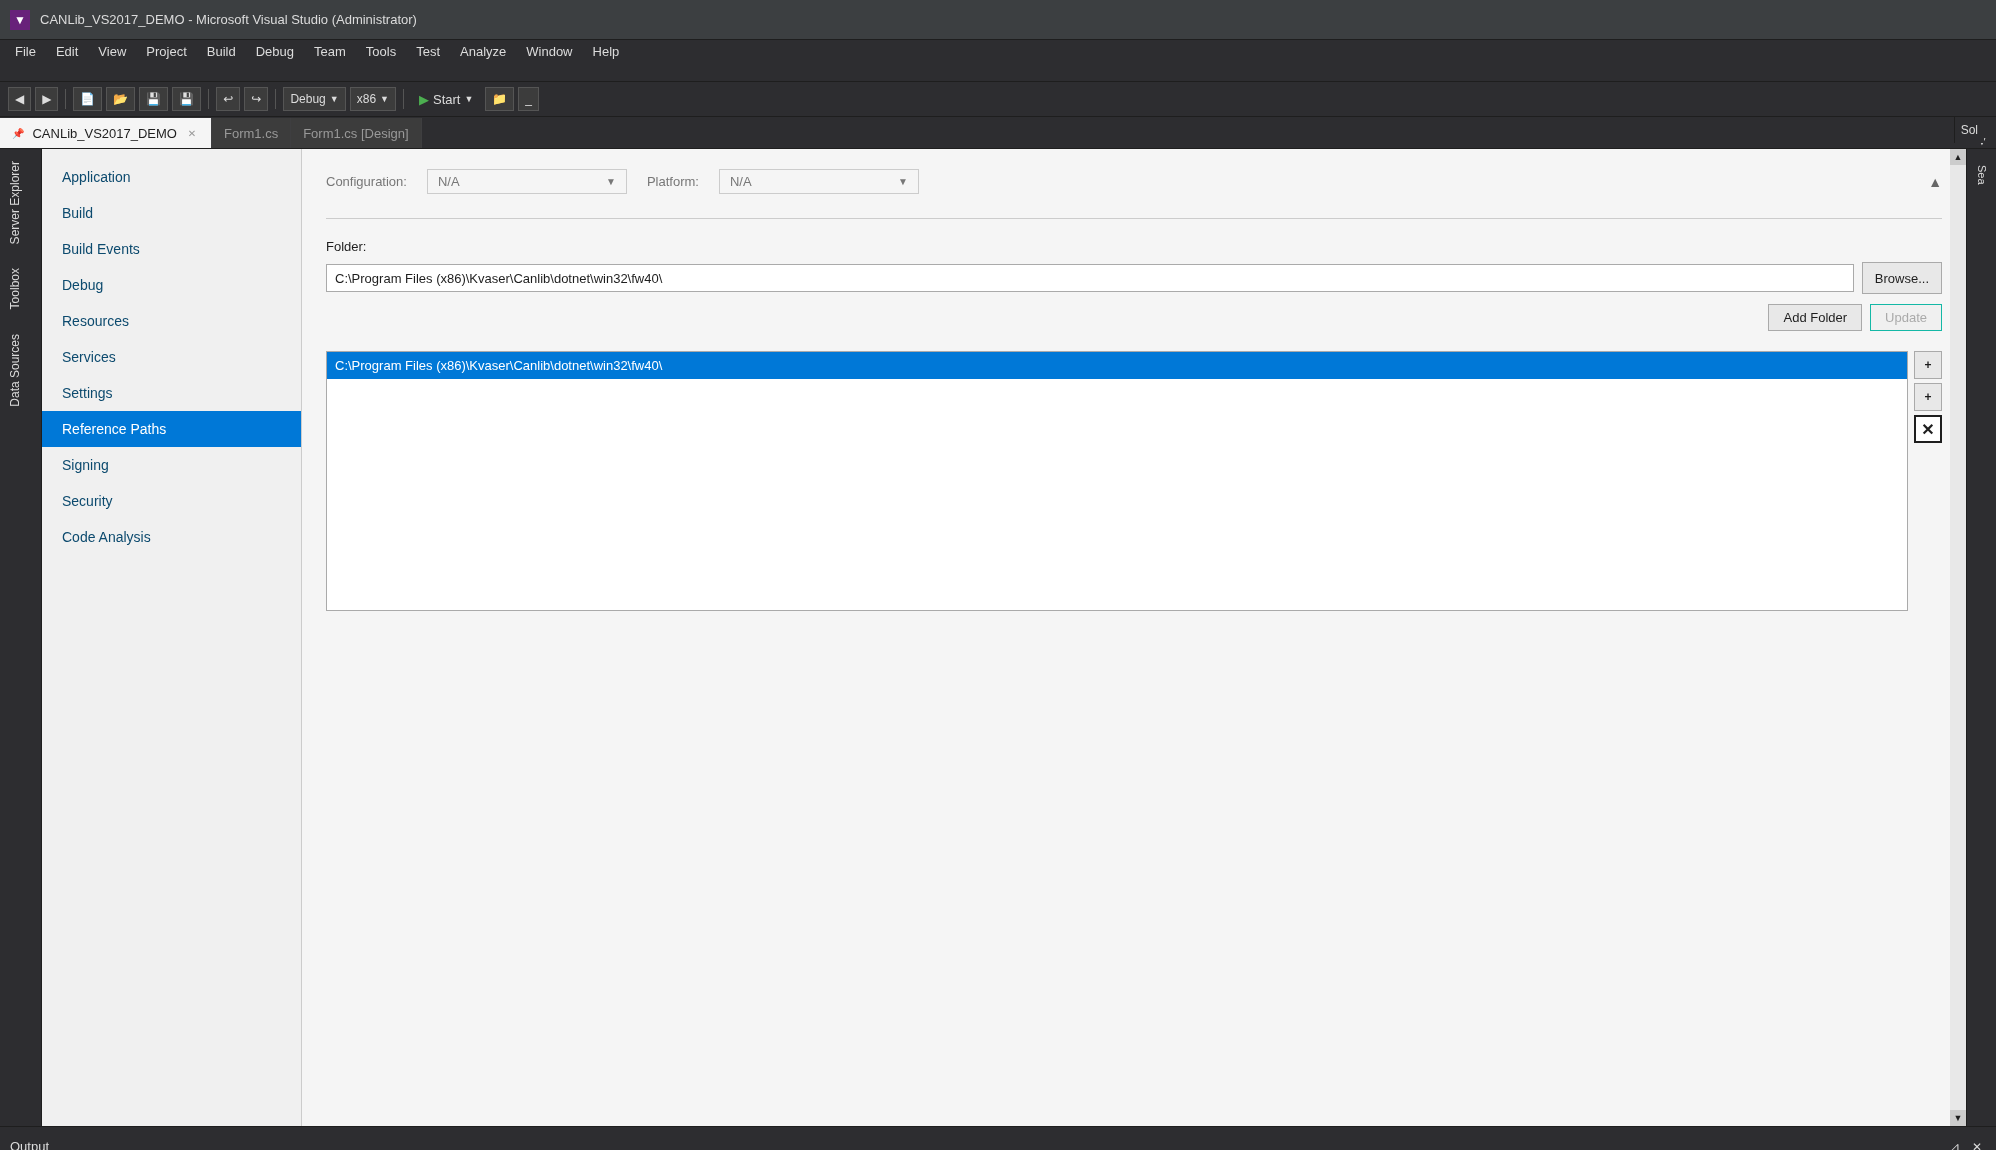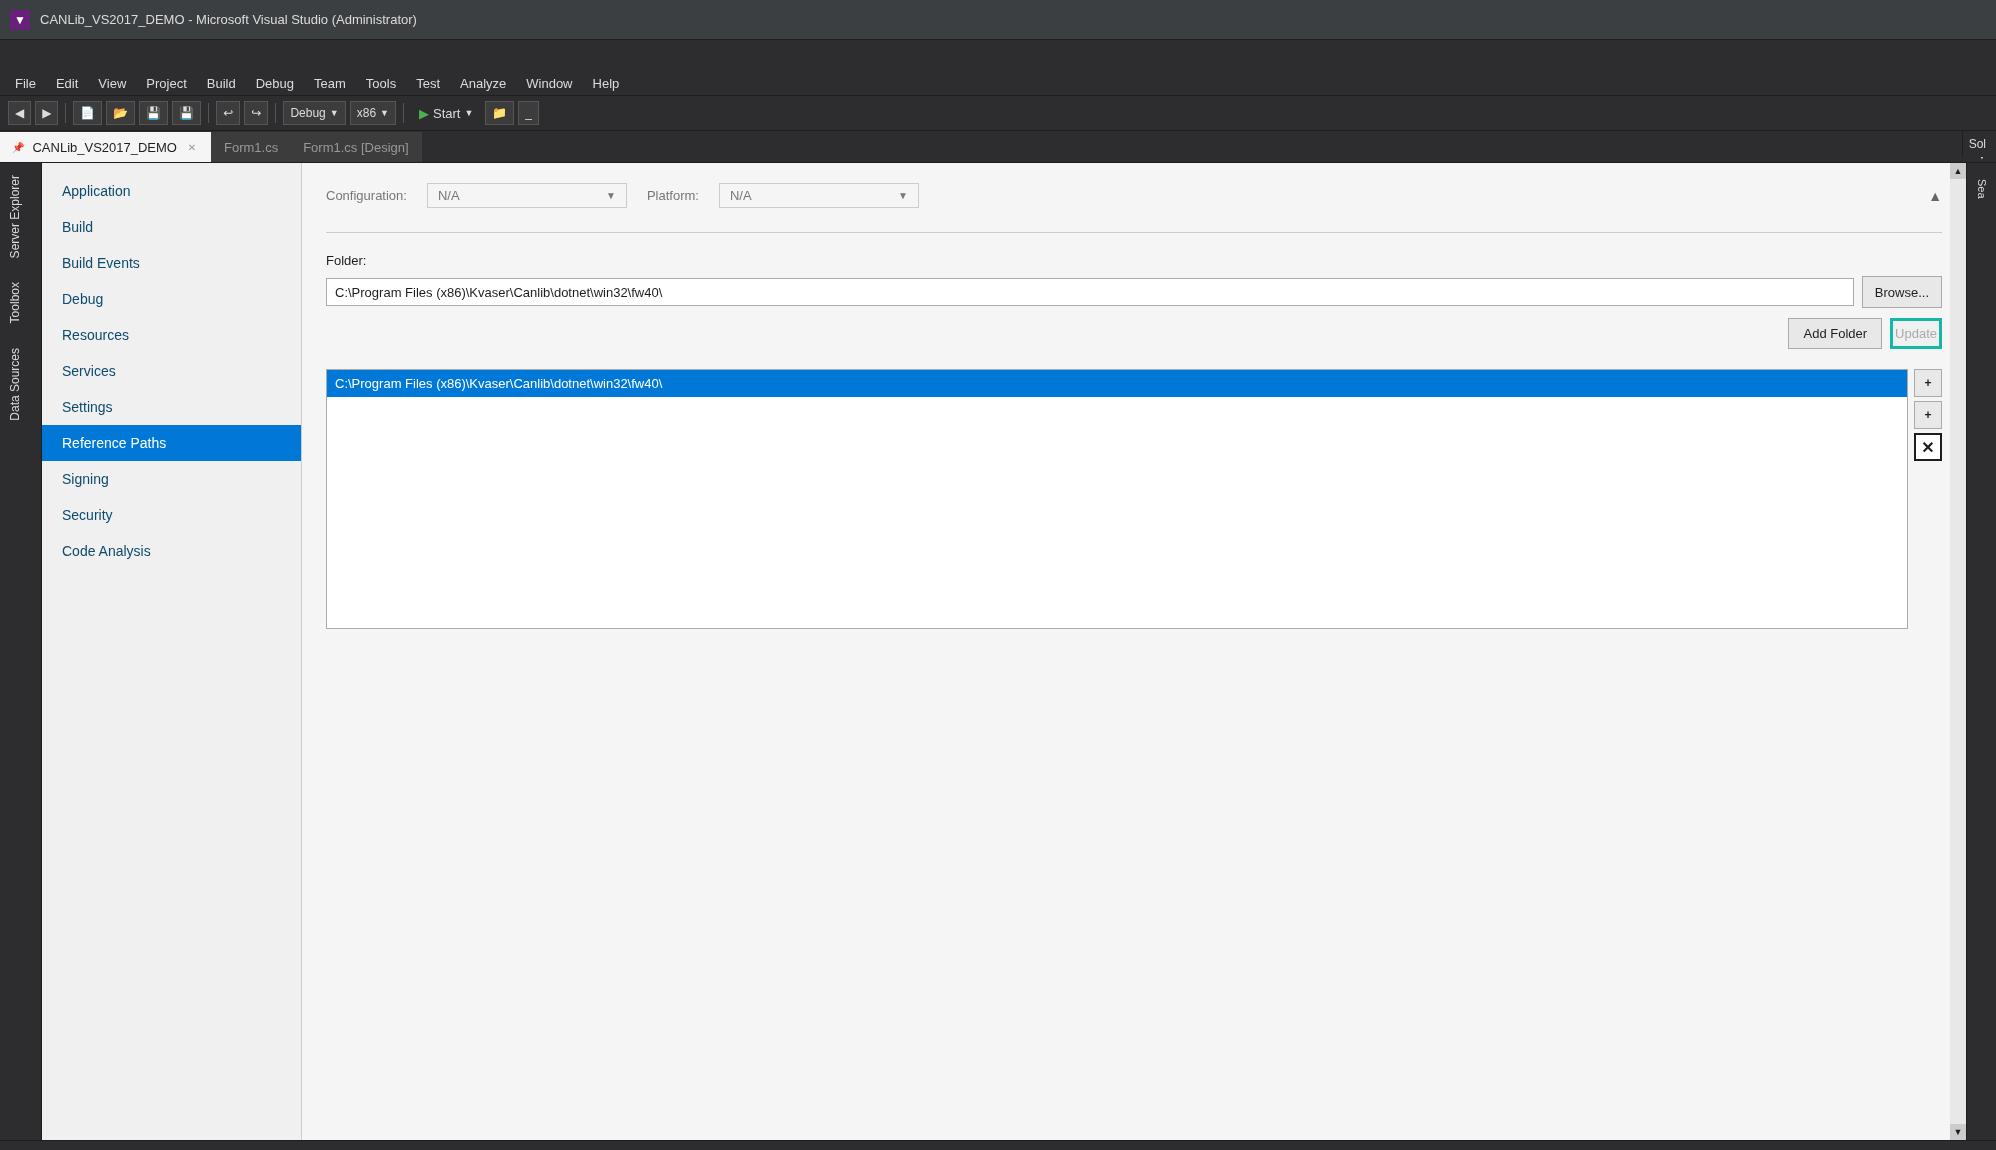--- a/index.html
+++ b/index.html
@@ -31,26 +31,25 @@
       font-size: 12px; color: white; font-weight: bold;
     }
     .title-bar-text {
       color: #dcdcdc;
       font-size: 13px;
     }
 
     
     .menu-bar {
       background: #2d2d30;
-      height: 16px;
-      display: flex;
-      align-items: flex-end;
+      height: 42px;
+      display: flex;
+      align-items: flex-start;
       padding: 0 5px;
       border-bottom: 1px solid #1e1e1e;
-      margin-top: 40px;
     }
     .menu-item {
       padding: 4px 10px;
       color: #dcdcdc;
       cursor: pointer;
       font-size: 13px;
     }
 
     
     .toolbar {
@@ -269,23 +268,23 @@
     }
     .add-folder-btn {
       border: 1px solid #aaa;
       background: #e8e8e8;
       padding: 5px 14px;
       font-size: 13px;
       cursor: pointer;
       color: #1e1e1e;
     }
     .update-btn {
-      border: 3px solid #14b8a6;
+      border: 1px solid #14b8a6;
       background: #f0f0f0;
-      padding: 5px 2px;
+      padding: 5px 14px;
       font-size: 13px;
       cursor: pointer;
       color: #aaa;
     }
 
     
     .ref-paths-label {
       font-size: 13px;
       color: #1e1e1e;
       margin-bottom: 6px;
@@ -438,21 +437,21 @@
   <div class="tab inactive">
     <span>Form1.cs</span>
   </div>
   <div class="tab inactive">
     <span>Form1.cs [Design]</span>
   </div>
   <div style="margin-left:auto; display:flex; align-items:center; padding-right:8px;">
     <span style="color:#dcdcdc; font-size:12px; cursor:pointer;">▼</span>
   </div>
 
-  <div style="position:absolute; right:4px; top:0; display:flex; gap:0; background:#2d2d30;">
+  <div style="position:absolute; right:12px; top:0; display:flex; gap:0; background:#2d2d30;">
     <div style="padding:6px 6px; color:#dcdcdc; font-size:12px; border-left:1px solid #1e1e1e;">Sol</div>
   </div>
 </div>
 
 <div class="main-layout">
 
   <div class="side-tabs">
     <div class="side-tab-label">Server Explorer</div>
     <div class="side-tab-label">Toolbox</div>
     <div class="side-tab-label">Data Sources</div>

